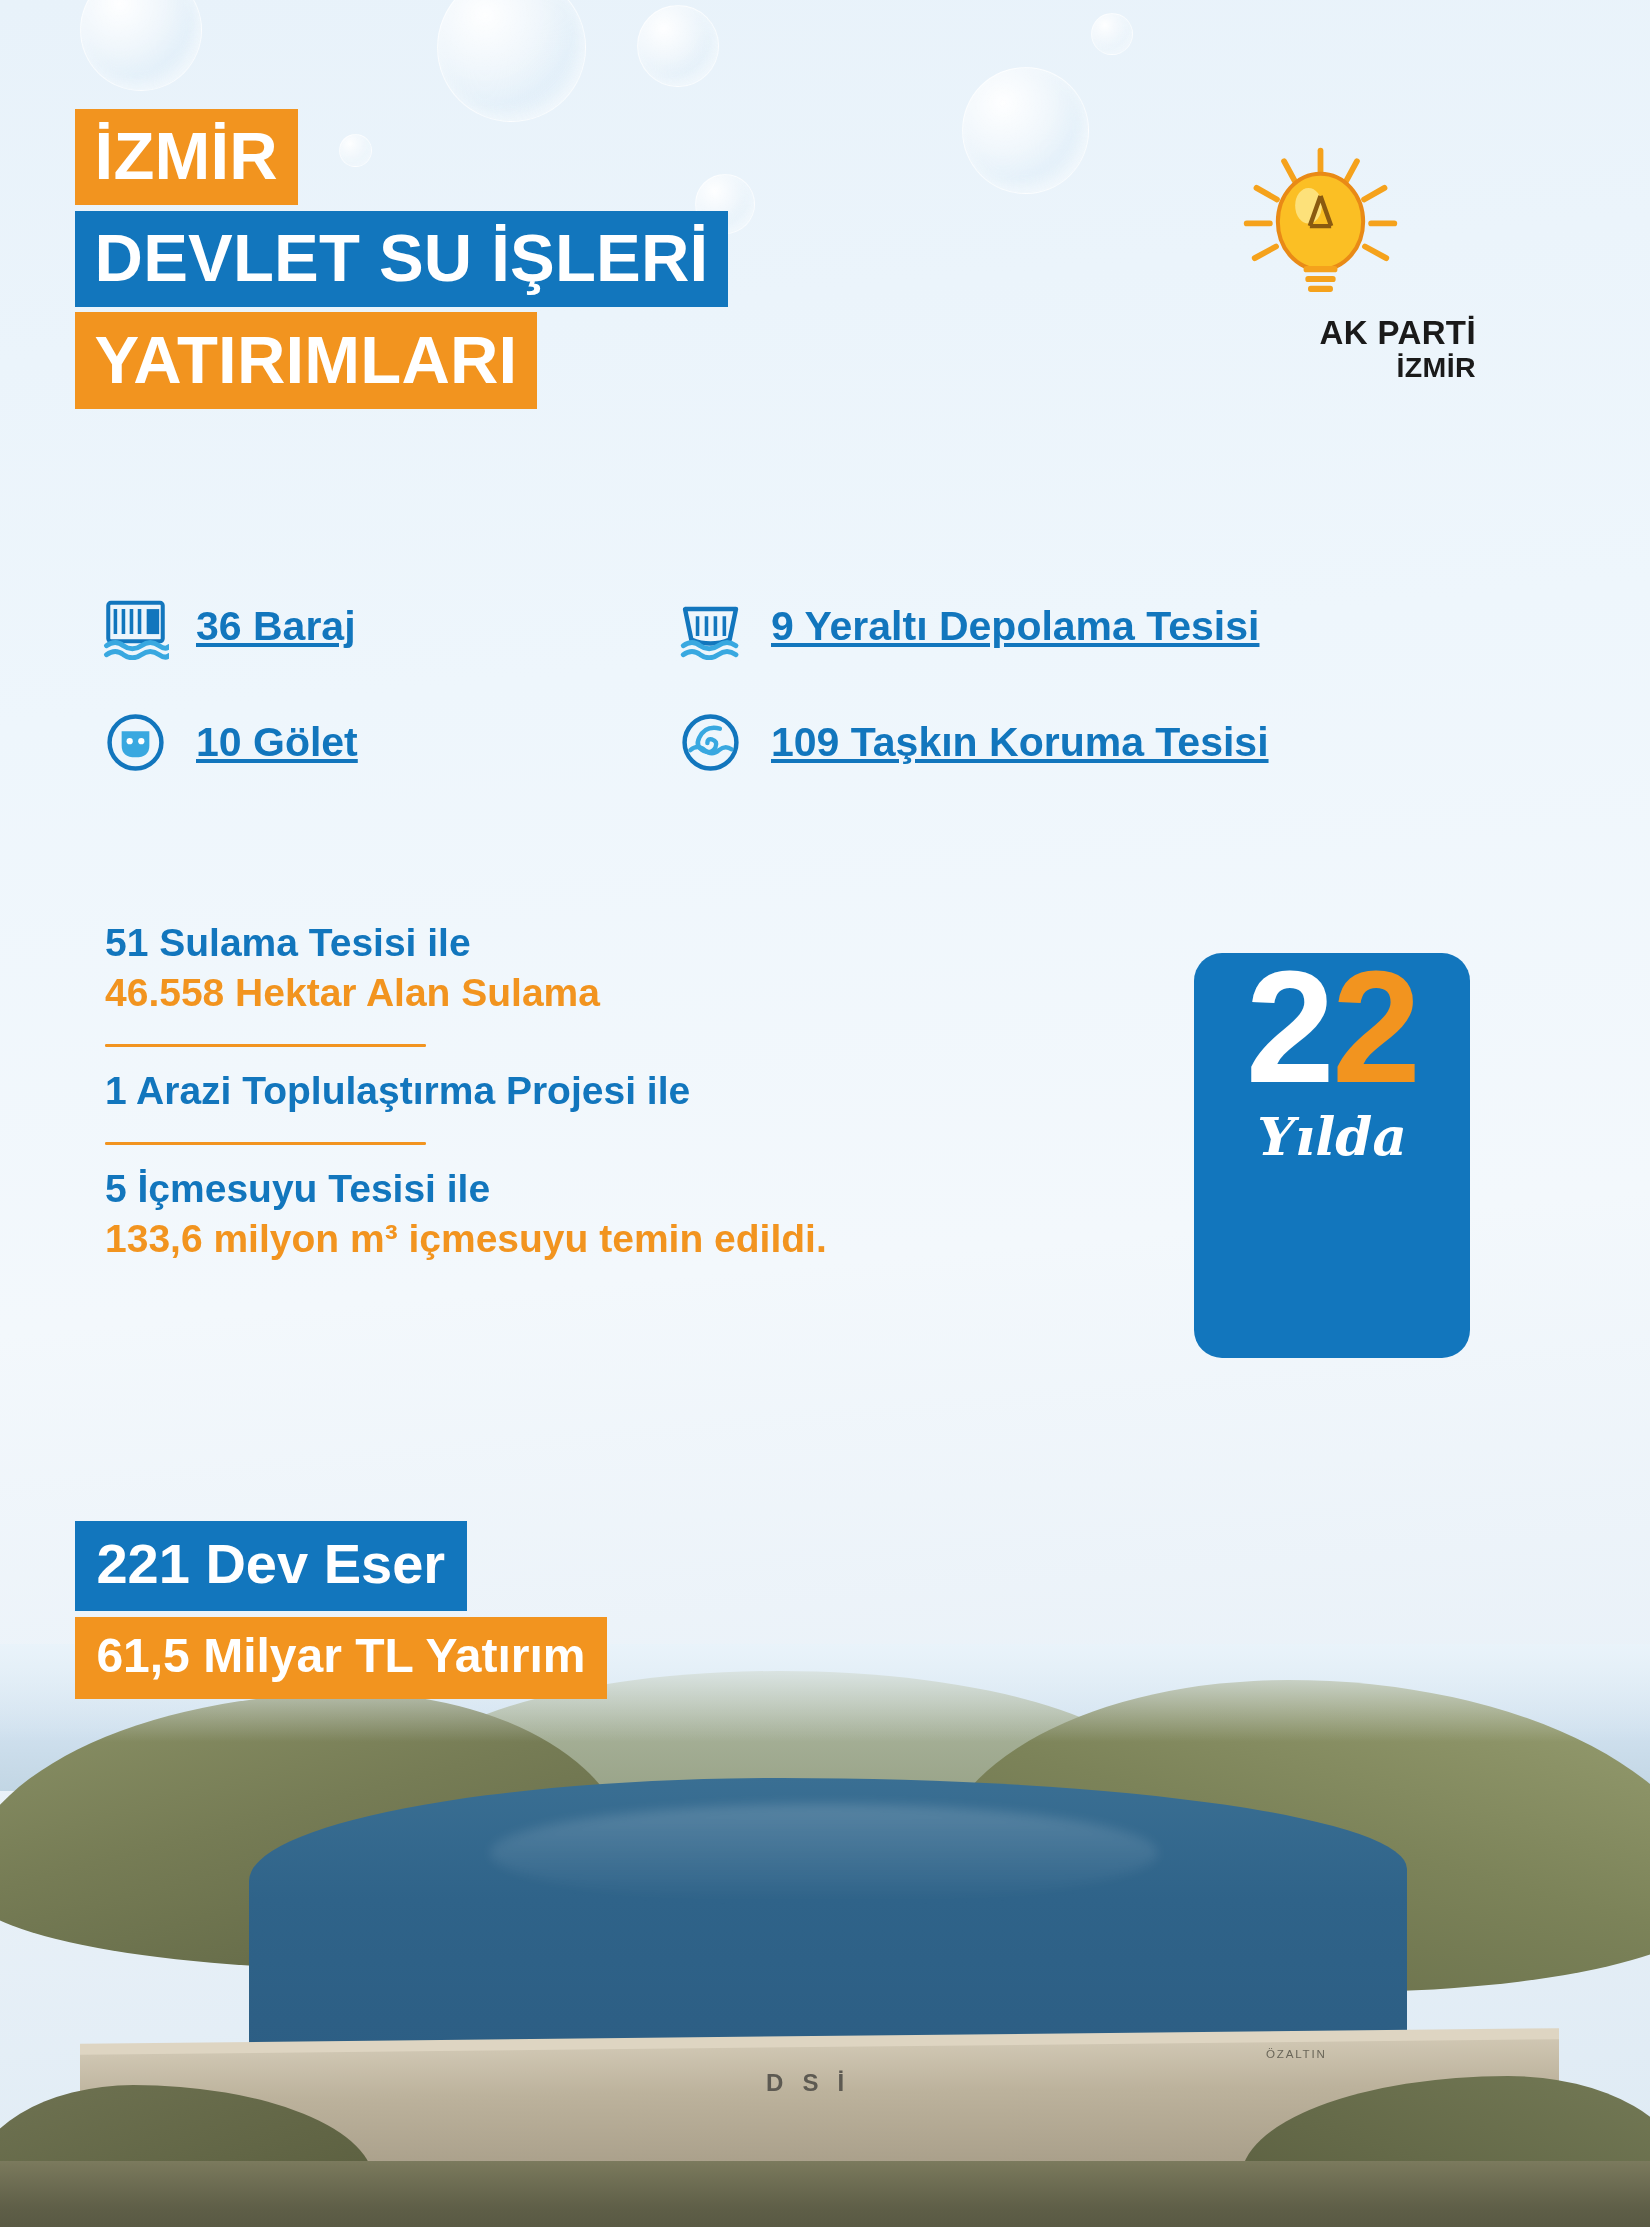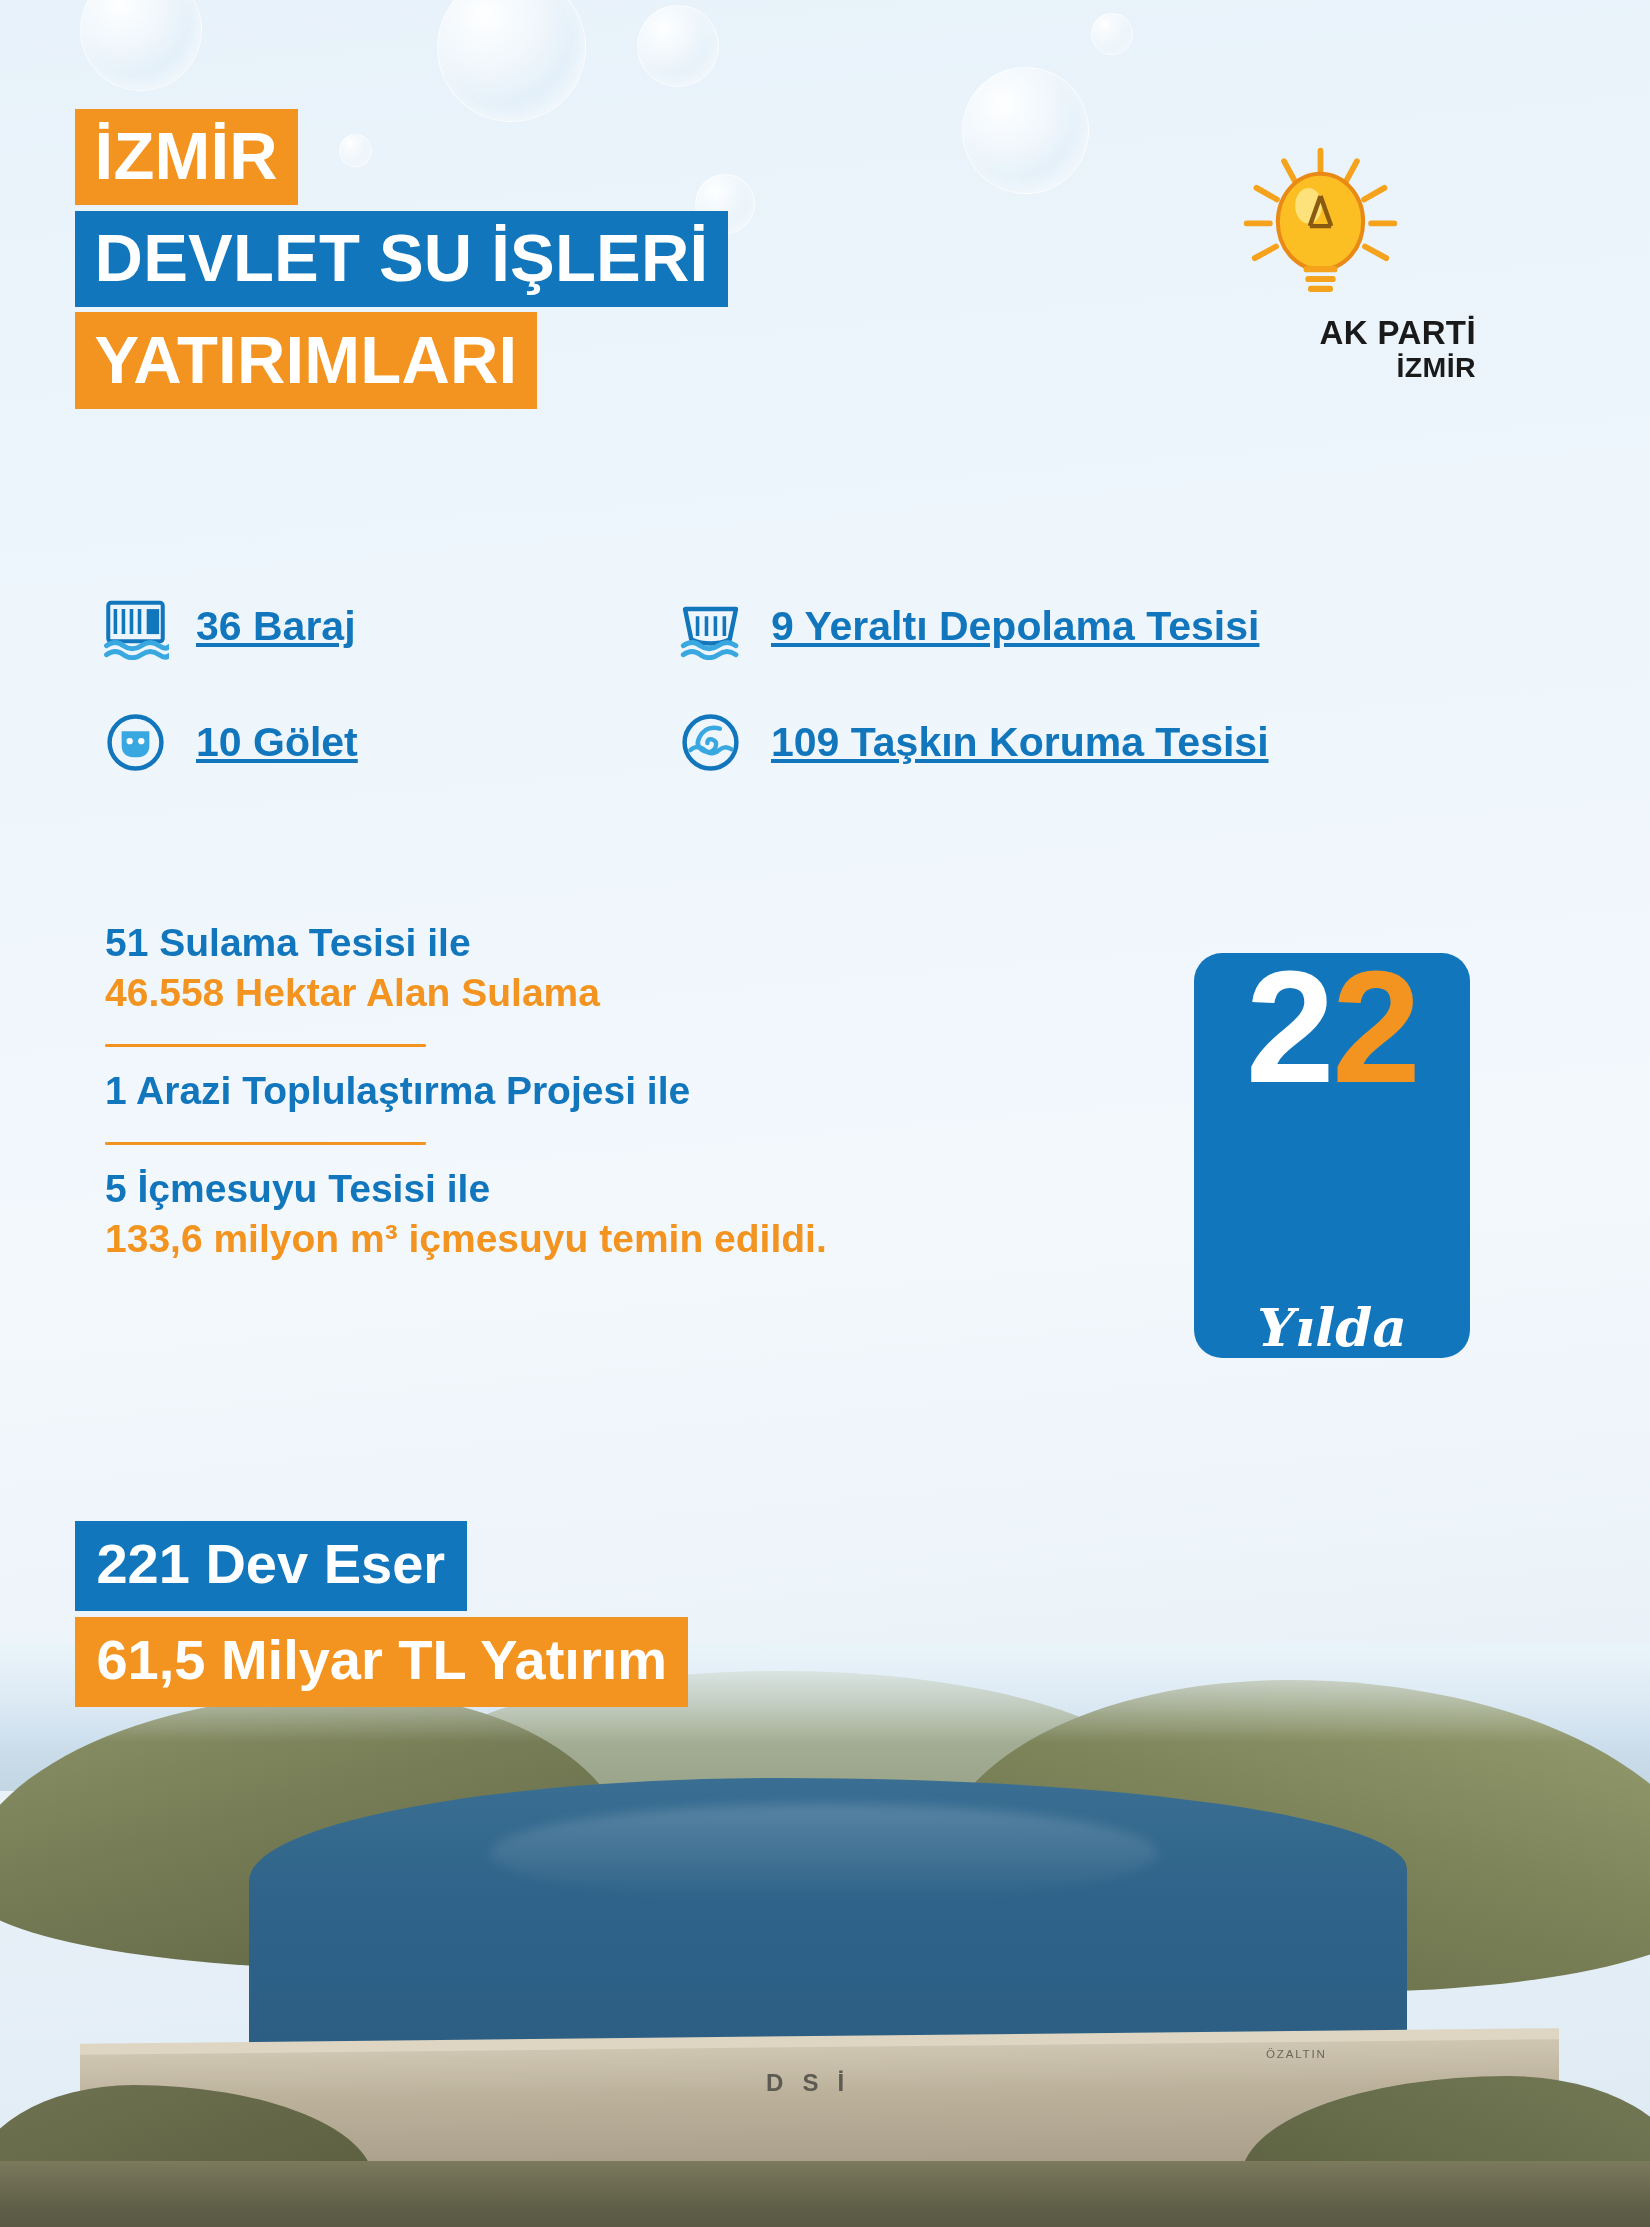--- a/index.html
+++ b/index.html
@@ -171,21 +171,21 @@
     left: 1194px;
     top: 953px;
     width: 276px;
     height: 405px;
     background: #1276bd;
     border-radius: 28px;
     z-index: 6;
     display: flex;
     flex-direction: column;
     align-items: center;
-    justify-content: space-between;
+    justify-content: flex-start;
   }
   .badge-number {
     font-size: 160px;
     font-weight: 800;
     line-height: 0.92;
     letter-spacing: -2.7px;
   }
   .badge-number .d1 { color: #ffffff; }
   .badge-number .d2 { color: #f2941f; }
   .badge-sub {
@@ -211,21 +211,21 @@
     white-space: nowrap;
     line-height: 1.0;
   }
   .banner-blue {
     background: #1276bd;
     font-size: 56px;
     padding: 15px 21.4px 18.7px 21.4px;
   }
   .banner-orange {
     background: #f2941f;
-    font-size: 56px;
+    font-size: 48px;
     padding: 15px 21.4px 18.7px 21.4px;
     margin-top: 6.2px;
   }
 
   
   .photo {
     position: absolute;
     left: 0;
     bottom: 0;
     width: 1650px;

